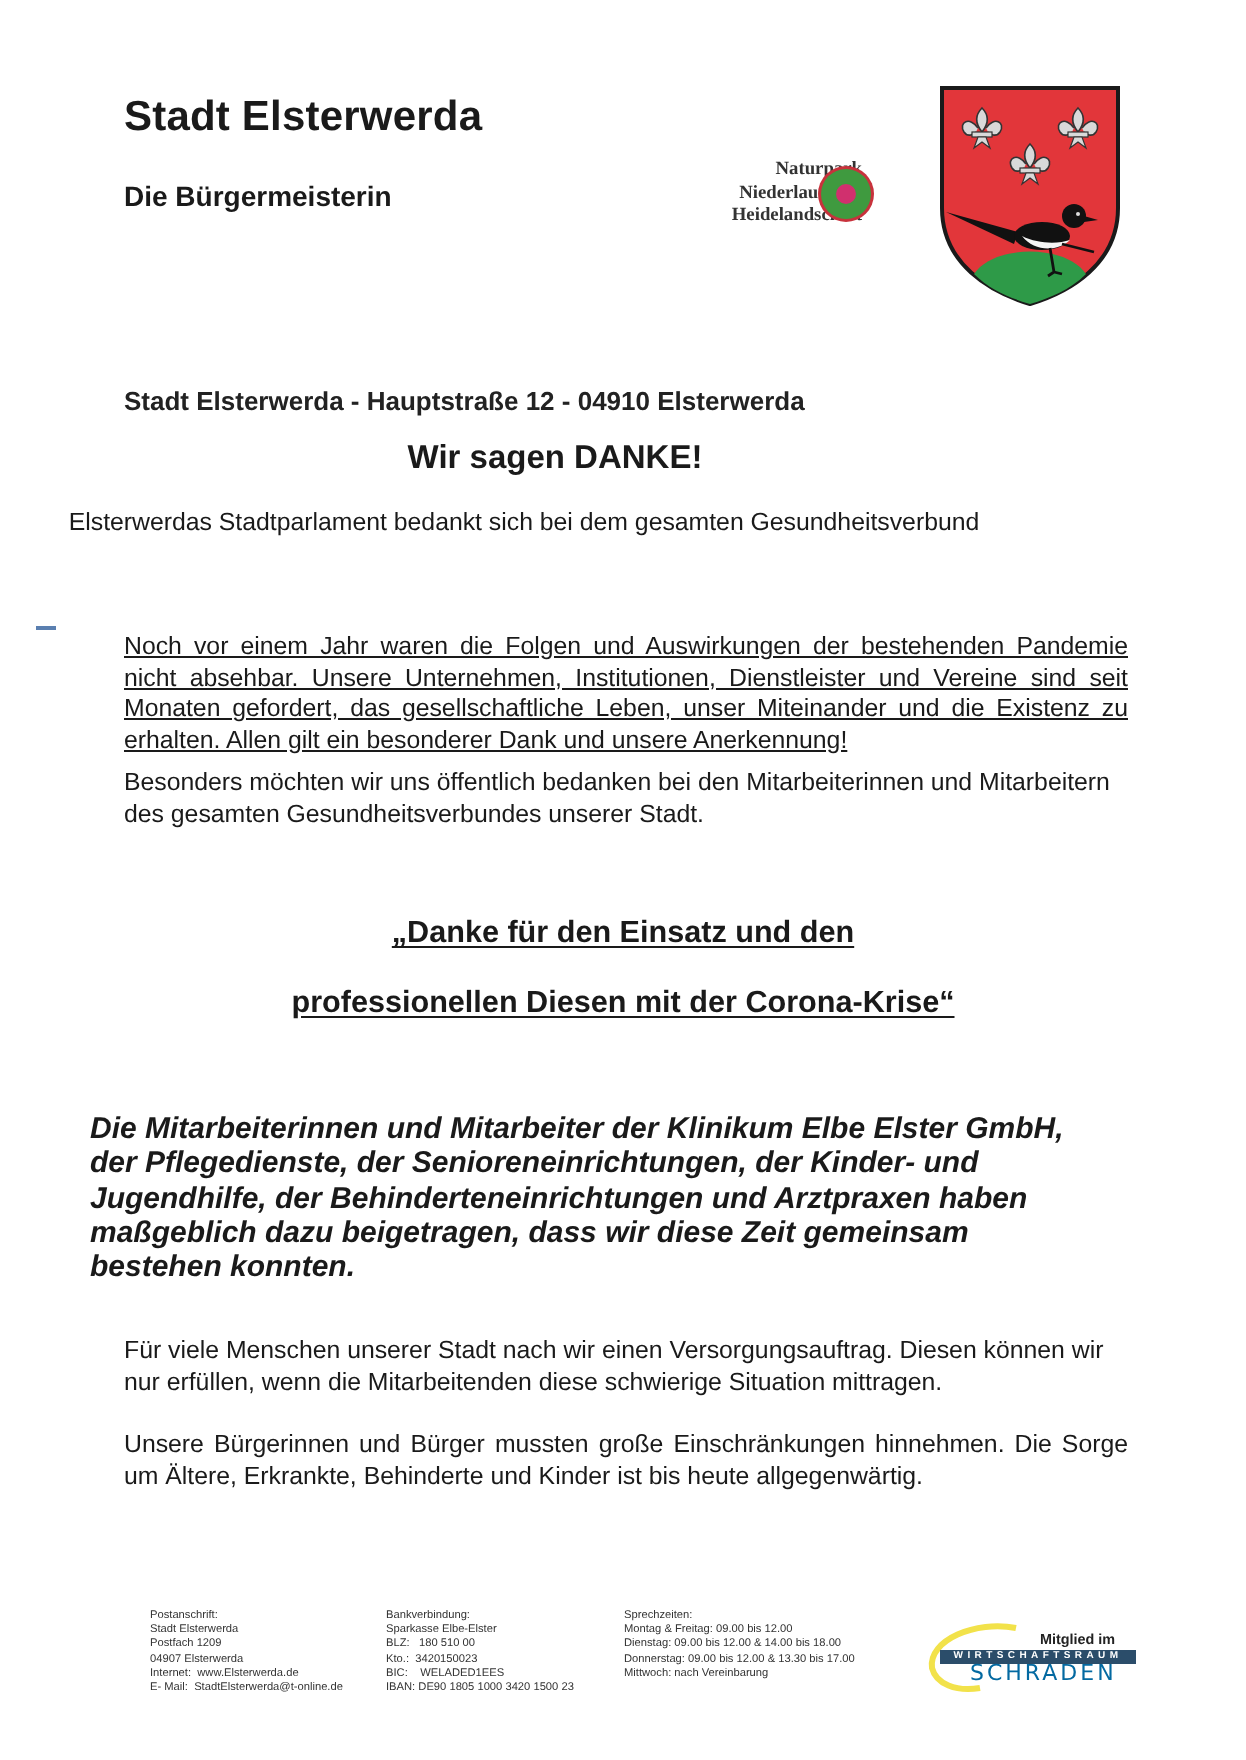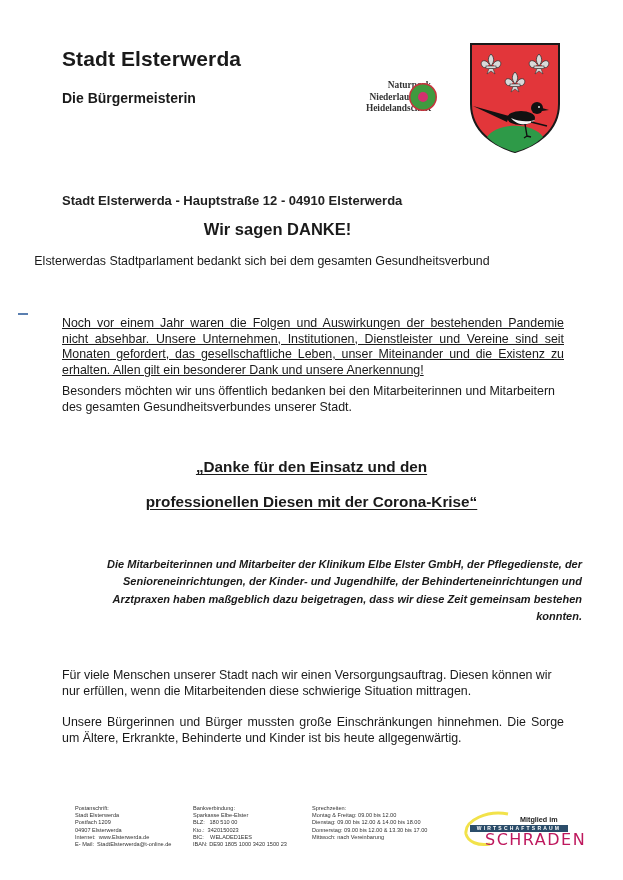--- a/index.html
+++ b/index.html
@@ -24,34 +24,34 @@
   .para { left: 62px; width: 502px; font-size: 12.4px; line-height: 15.5px; }
   .justify { text-align: justify; text-align-last: left; }
   #para1 { top: 316px; text-decoration: underline; }
   #para2 { top: 384px; }
 
   .quote-line { left: 0; width: 623px; text-align: center; font-size: 15.3px; font-weight: bold; }
   .quote-line span { text-decoration: underline; text-underline-offset: 2px; }
   #quote-line-1 { top: 458px; }
   #quote-line-2 { top: 493px; }
 
-  #italic-block { left: 80px; width: 502px; top: 556px; text-align: right;
-    font-size: 11px; line-height: 17.3px; font-weight: bold; font-style: italic; }
+  #italic-block { left: 45px; width: 502px; top: 556px; text-align: left;
+    font-size: 15px; line-height: 17.3px; font-weight: bold; font-style: italic; }
 
   #para3 { top: 668px; }
   #para4 { top: 715px; }
 
   .foot { font-size: 5.6px; line-height: 7.2px; color: #333; white-space: pre; }
   #footer-postal { left: 75px; top: 805px; }
   #footer-bank { left: 193px; top: 805px; }
   #footer-hours { left: 312px; top: 805px; }
   #member-label { left: 520px; top: 815px; font-size: 7.2px; font-weight: bold; color: #222; }
   #schraden-bar { left: 470px; top: 825px; width: 98px; height: 7px; background: #2b4d6a;
     color: #ffffff; font-size: 5px; font-weight: bold; letter-spacing: 2.2px; line-height: 7px; text-align: center; }
-  #schraden-word { left: 485px; top: 830px; font-size: 16px; letter-spacing: 1.5px; color: #be185d;
+  #schraden-word { left: 485px; top: 830px; font-size: 11px; letter-spacing: 1.5px; color: #0369a1;
     font-family: "DejaVu Sans", sans-serif; }
   #schraden-swoosh { left: 458px; top: 810px; width: 60px; height: 40px; }
 </style>
 </head>
 <body>
 
 <div id="city-name" class="abs">Stadt Elsterwerda</div>
 <div id="office-title" class="abs">Die Bürgermeisterin</div>
 <div id="sender-line" class="abs">Stadt Elsterwerda - Hauptstraße 12 - 04910 Elsterwerda</div>
 

